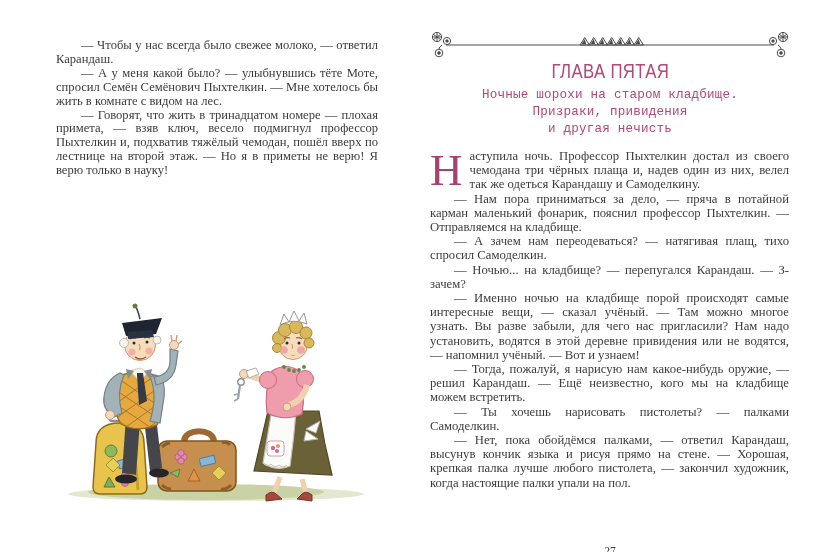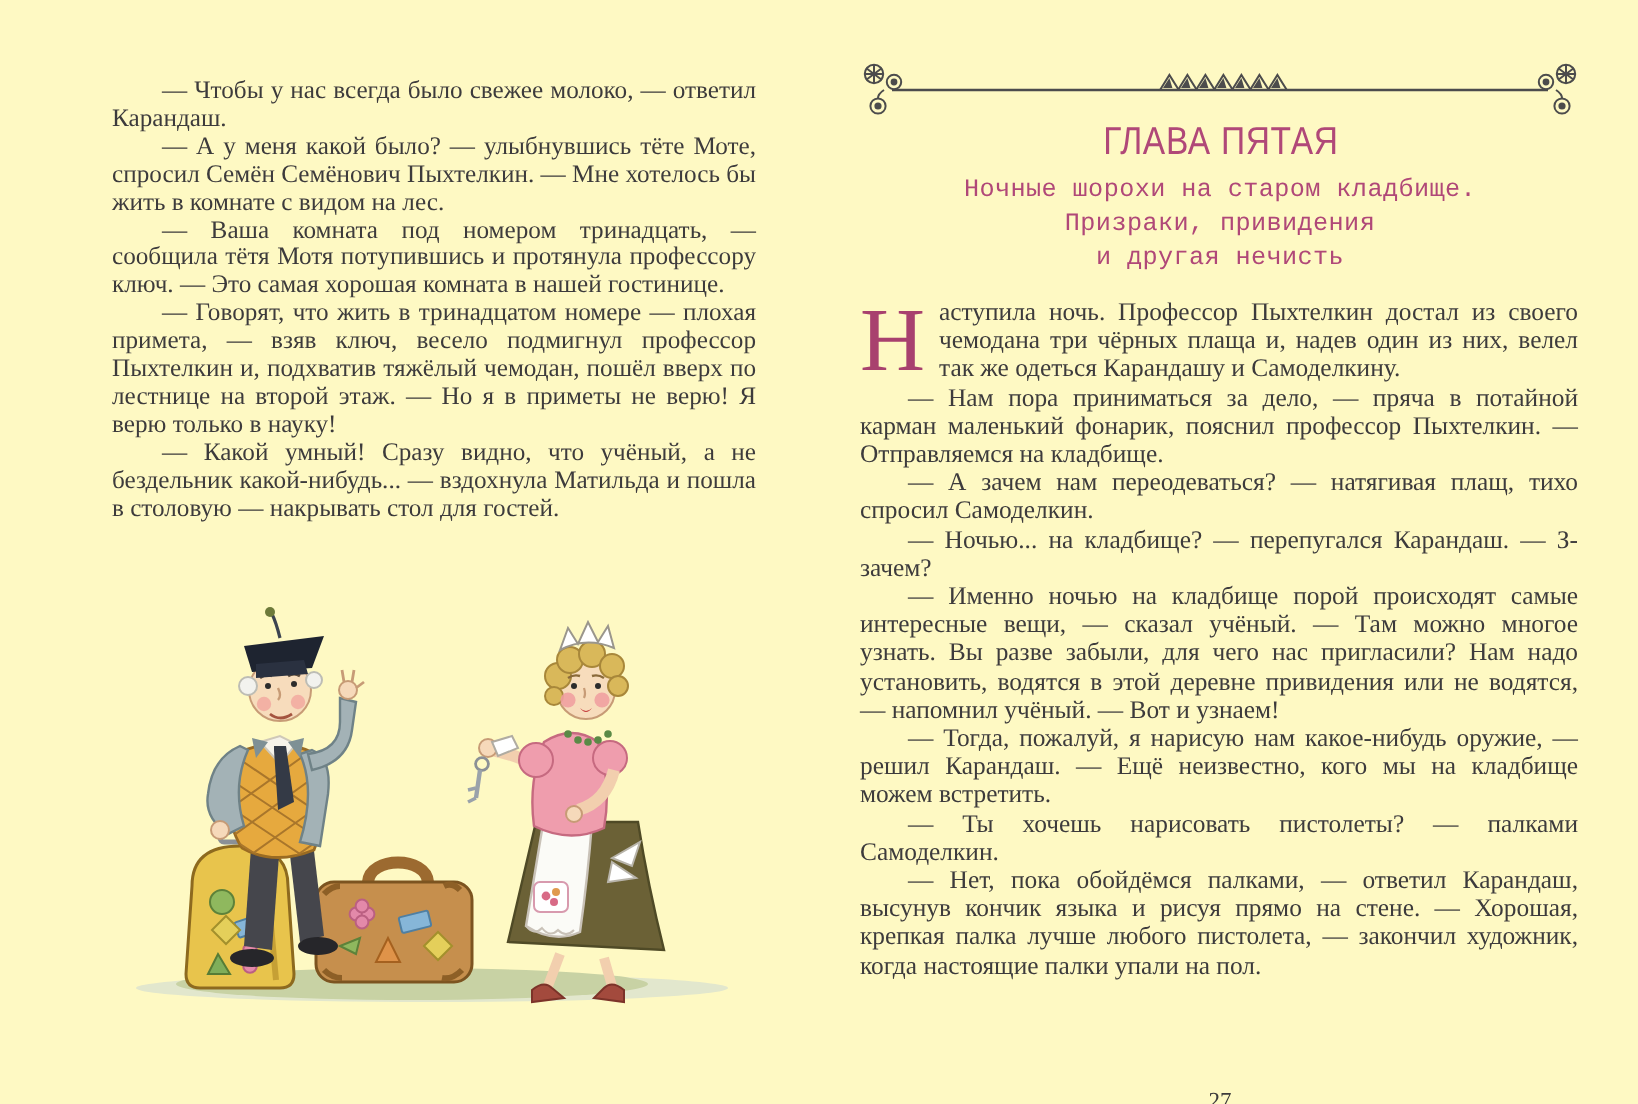--- a/index.html
+++ b/index.html
@@ -1,19 +1,19 @@
 <!DOCTYPE html>
 <html lang="ru"><head>
 <meta charset="utf-8">
 <style>
   html,body{margin:0;padding:0;background:#e9e9e9;}
   .spread{
     position:relative;
     width:819px;height:552px;
-    background:#fef9c3;
+    background:#ffffff;
     font-family:"Liberation Serif", serif;
     color:#3d3b3c;
     overflow:hidden;
     margin:0 auto;
   }
   
   .left-text{
     position:absolute;left:56px;top:39px;width:322px;
     font-size:12.6px;line-height:13.9px;
     text-align:justify;
@@ -61,23 +61,21 @@
   }
 </style>
 </head>
 <body>
 
 <div class="spread">
 
   <div class="left-text">
     <p>— Чтобы у нас всегда было свежее молоко, — ответил Карандаш.</p>
     <p>— А у меня какой было? — улыбнувшись тёте Моте, спросил Семён Семёнович Пыхтелкин. — Мне хотелось бы жить в комнате с видом на лес.</p>
-    <p>— Ваша комната под номером тринадцать, — сообщила тётя Мотя потупившись и протянула профессору ключ. — Это самая хорошая комната в нашей гостинице.</p>
     <p>— Говорят, что жить в тринадцатом номере — плохая примета, — взяв ключ, весело подмигнул профессор Пыхтелкин и, подхватив тяжёлый чемодан, пошёл вверх по лестнице на второй этаж. — Но я в приметы не верю! Я верю только в науку!</p>
-    <p>— Какой умный! Сразу видно, что учёный, а не бездельник какой-нибудь... — вздохнула Матильда и пошла в столовую — накрывать стол для гостей.</p>
   </div>
 
   <div class="illustration">
     <svg width="304" height="244" viewBox="0 0 304 244" xmlns="http://www.w3.org/2000/svg">
       <defs>
         <clipPath id="vestClip">
           <path d="M52,96 q-9,28 3,47 q16,9 36,1 q10,-24 1,-48 q-20,-10 -40,0 z"></path>
         </clipPath>
       </defs>
 

